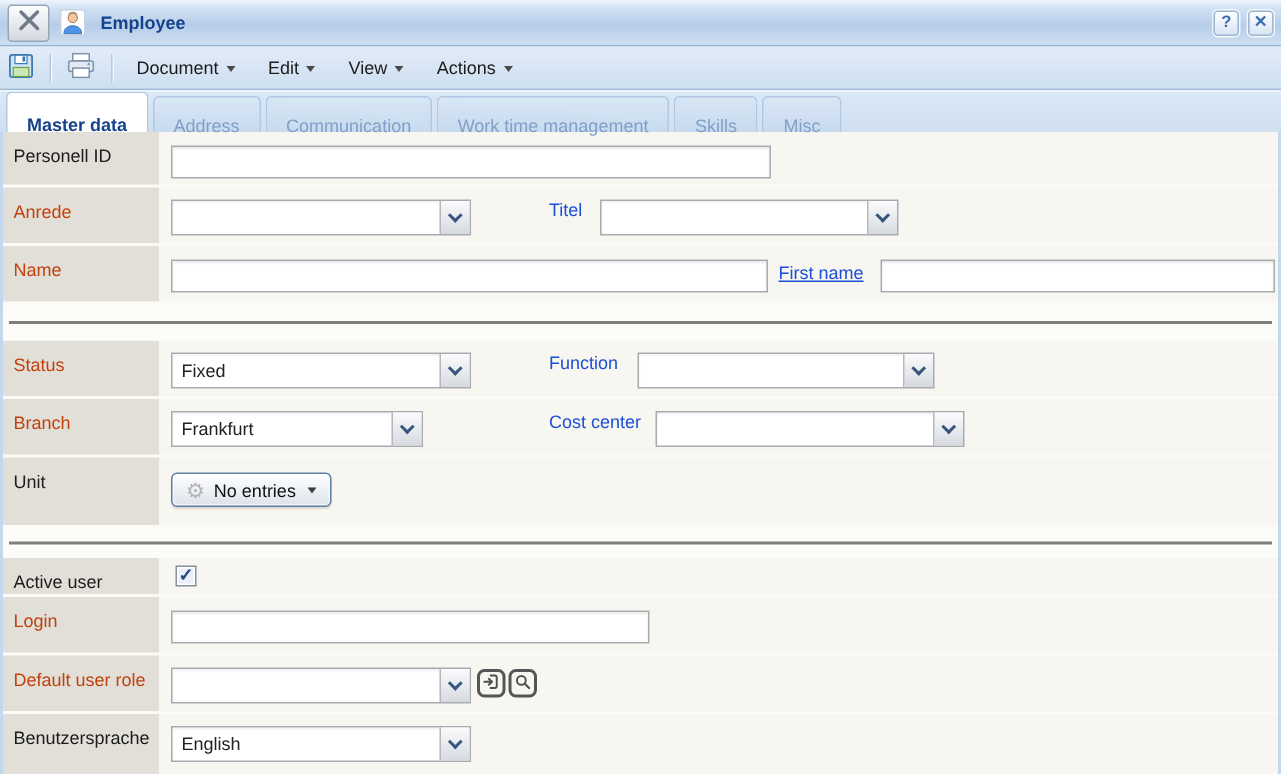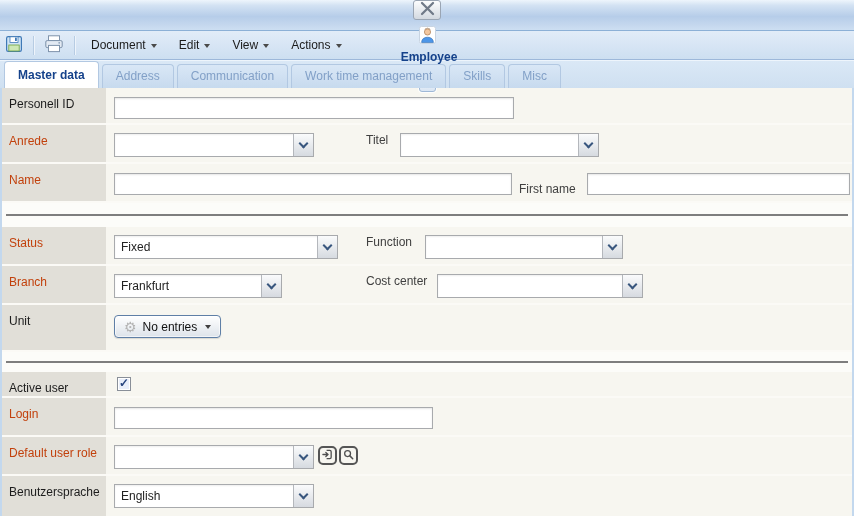--- a/index.html
+++ b/index.html
@@ -6,21 +6,20 @@
   html,body { width:854px; height:516px; overflow:hidden; }
   body { font-family:"Liberation Sans", sans-serif; font-size:12px; }
 
   .window { width:854px; height:516px; background:#f7f6f0; }
 
   
   .titlebar {
     height:31px; display:flex; align-items:center; padding:0 5px; gap:6px;
     background:linear-gradient(180deg,#eef5fc 0%,#d3e2f3 18%,#b6cde9 55%,#c3d6ed 80%,#cddff2 100%);
     border-bottom:1px solid #8cb0d6;
-    flex-direction:column;
   }
   .panel-close-btn {
     width:28px; height:25px; border:1px solid #9aa5b3; border-radius:3px;
     background:linear-gradient(#fcfdfe,#d3d9e0); display:flex; align-items:center; justify-content:center;
     cursor:pointer;
   }
   .person-tile { width:18px; height:19px; display:flex; align-items:center; justify-content:center; }
   .win-title { font-weight:bold; color:#15428b; margin-left:4px; }
   .tb-spacer { flex:1; }
   .winbtn {
@@ -41,42 +40,42 @@
   .menu { display:flex; align-items:center; gap:5px; padding:0 11px; height:100%; color:#1b1b1b; cursor:pointer; }
   .mcaret { width:0; height:0; border-left:3.5px solid transparent; border-right:3.5px solid transparent; border-top:4px solid #4a4a4a; margin-top:2px; }
 
   
   .tabbar {
     height:28px; display:flex; align-items:flex-end; padding-left:4px; gap:3px;
     background:linear-gradient(#dae8f6,#cfe0f1);
     border-top:1px solid #eef5fc;
   }
   .tab {
-    height:24px; line-height:23px; padding:0 13px; color:#82a0c7;
+    height:24px; line-height:23px; padding:8px 13px; color:#82a0c7;
     background:linear-gradient(#d9e7f6,#c7daee);
     border:1px solid #b2c8e2; border-bottom:none; border-radius:4px 4px 0 0;
     cursor:pointer; white-space:nowrap;
   }
   .tab.active {
     height:27px; line-height:26px; background:#ffffff; color:#15428b; font-weight:bold;
   }
 
   
   .formarea {
     height:428px; background:#f7f6f0;
     border-left:2px solid #c3d8ee; border-right:2px solid #c3d8ee;
   }
   .frow { display:flex; border-bottom:2px solid #fbfaf6; }
   .flabel {
     width:104px; flex:0 0 104px; background:#e1dfd8;
     padding:9px 4px 0 7px; color:#1c1c1c; line-height:14px;
   }
   .flabel.req { color:#c2410c; }
   .fcontent { position:relative; flex:1; }
-  .ilabel { position:absolute; color:#404040; }
+  .ilabel { position:absolute; color:#1d4ed8; }
 
   .tinput {
     position:absolute; top:9px; height:22px; border:1px solid #a8aaad; background:#fff;
     box-shadow:inset 0 1px 2px rgba(0,0,0,.10); font:12px "Liberation Sans",sans-serif; padding:0 4px; color:#222;
   }
   .combo { position:absolute; top:8px; height:24px; background:#fff; border:1px solid #a8aaad; display:flex; cursor:pointer; box-shadow:inset 0 1px 2px rgba(0,0,0,.07); }
   .combo-value { flex:1; padding:0 6px; line-height:22px; color:#222; overflow:hidden; white-space:nowrap; }
   .combo-btn { width:20px; background:linear-gradient(#fafbfc,#d6dae0); border-left:1px solid #b4b7bc; display:flex; align-items:center; justify-content:center; }
   .chev { width:7px; height:7px; border-right:2px solid #38567e; border-bottom:2px solid #38567e; transform:rotate(45deg); margin-top:-4px; }
 
@@ -208,33 +207,33 @@
               <i class="chev"></i>
             </span>
         </div>
       </div>
     </div>
 
     <div class="frow" style="height:39px">
       <div class="flabel req">Name</div>
       <div class="fcontent">
         <input class="tinput" style="left: 8px; width: 398px;" value="">
-        <span class="ilabel" style="left:413px; top:18px;">First name</span>
+        <span class="ilabel" style="left:413px; top:11px;text-decoration:underline;">First name</span>
         <input class="tinput" style="left: 481px; width: 263px;" value="">
       </div>
     </div>
 
     <div class="sectiondiv" style="height:24px">
       <div class="line" style="top:11px"></div>
     </div>
 
     <div class="frow" style="height:39px">
       <div class="flabel req">Status</div>
       <div class="fcontent">
-        <div class="combo" style="left:8px; width:224px;">
+        <div class="combo" style="left:8px; width:200px;">
           <span class="combo-value">Fixed</span>
           <span class="combo-btn">
               <i class="chev"></i>
             </span>
         </div>
         <span class="ilabel" style="left:260px; top:8px;">Function</span>
         <div class="combo" style="left:319px; width:198px;">
           <span class="combo-value"></span>
           <span class="combo-btn">
               <i class="chev"></i>

